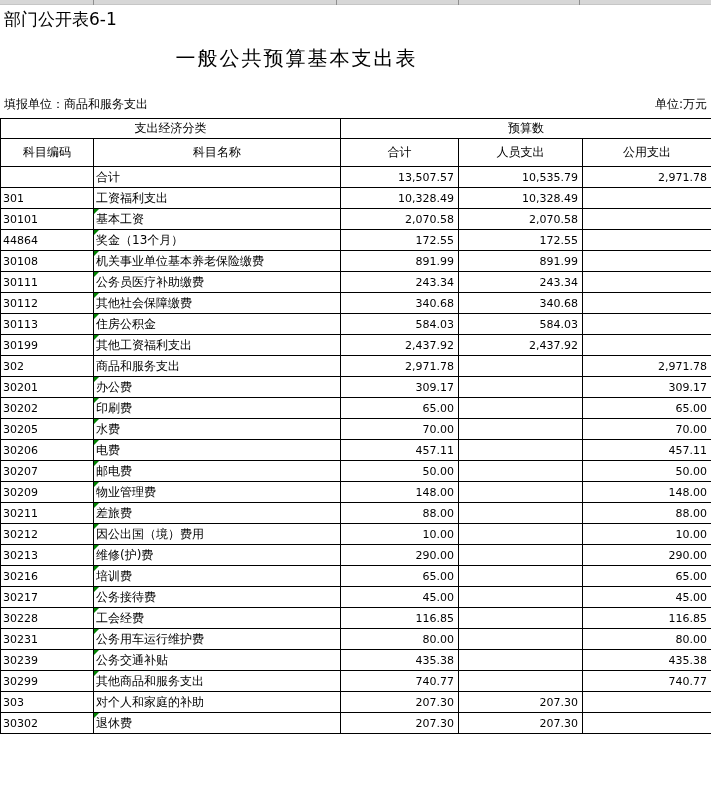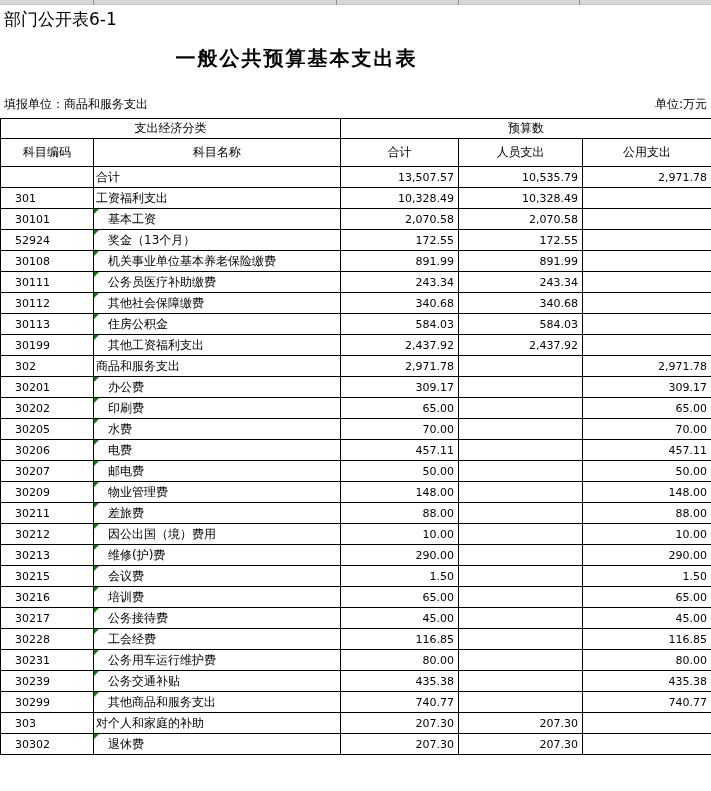--- a/index.html
+++ b/index.html
@@ -11,44 +11,44 @@
   
   .grid-strip {
     position:absolute; top:0; left:0; width:711px; height:4px;
     background:#d7d7d7; border-bottom:1px solid #c6c6c6;
   }
   .grid-strip .tick { position:absolute; top:0; width:1px; height:5px; background:#8f8f8f; }
 
   .sheet-label { position:absolute; top:8px; left:4px; font-size:17px; }
   .page-title {
     position:absolute; top:45px; left:0; width:593px; text-align:center;
-    font-size:20px; font-weight:bold; letter-spacing:2px;
+    font-size:20px; font-weight:normal; letter-spacing:2px;
   }
   .meta-line {
     position:absolute; top:96px; left:4px; width:703px;
     display:flex; justify-content:space-between; font-size:12px;
   }
 
   table.budget {
     position:absolute; top:118px; left:0; width:711px;
     border-collapse:collapse; table-layout:fixed;
   }
   .budget th, .budget td {
     border:1px solid #000; padding:0; overflow:hidden; white-space:nowrap;
     font-weight:normal; vertical-align:middle;
   }
   tr.group-row   { height:20px; }
   tr.cols-row    { height:28px;margin-left:39px; }
   tbody tr       { height:21px; }
   .budget th { font-size:12px; text-align:center; }
 
-  td.c-code { font-size:11px; text-align:left; padding-left:14px; }
+  td.c-code { font-size:11px; text-align:left; padding-left:2px; }
   td.c-name { font-size:12px; text-align:left; padding-left:2px; position:relative; }
   td.c-name .nm { display:inline-block; }
-  td.c-name.indent .nm { margin-left:12px; }
+  td.c-name.indent .nm { }
   td.c-num  { font-size:11px; text-align:right; padding-right:4px; }
 
   .tri {
     display:none; position:absolute; top:0; left:0; width:0; height:0;
     border-top:5px solid #008200; border-right:5px solid transparent;
   }
 </style>
 </head>
 <body>
 
@@ -114,21 +114,21 @@
     <td class="c-code">30101</td>
     <td class="c-name indent">
       <span class="tri" style="display: block;"></span>
       <span class="nm">基本工资</span>
     </td>
     <td class="c-num">2,070.58</td>
     <td class="c-num">2,070.58</td>
     <td class="c-num"></td>
   </tr>
       <tr>
-    <td class="c-code">52924</td>
+    <td class="c-code">44864</td>
     <td class="c-name indent">
       <span class="tri" style="display: block;"></span>
       <span class="nm">奖金（13个月）</span>
     </td>
     <td class="c-num">172.55</td>
     <td class="c-num">172.55</td>
     <td class="c-num"></td>
   </tr>
       <tr>
     <td class="c-code">30108</td>
@@ -274,30 +274,20 @@
     <td class="c-code">30213</td>
     <td class="c-name indent">
       <span class="tri" style="display: block;"></span>
       <span class="nm">维修(护)费</span>
     </td>
     <td class="c-num">290.00</td>
     <td class="c-num"></td>
     <td class="c-num">290.00</td>
   </tr>
       <tr>
-    <td class="c-code">30215</td>
-    <td class="c-name indent">
-      <span class="tri" style="display: block;"></span>
-      <span class="nm">会议费</span>
-    </td>
-    <td class="c-num">1.50</td>
-    <td class="c-num"></td>
-    <td class="c-num">1.50</td>
-  </tr>
-      <tr>
     <td class="c-code">30216</td>
     <td class="c-name indent">
       <span class="tri" style="display: block;"></span>
       <span class="nm">培训费</span>
     </td>
     <td class="c-num">65.00</td>
     <td class="c-num"></td>
     <td class="c-num">65.00</td>
   </tr>
       <tr>

